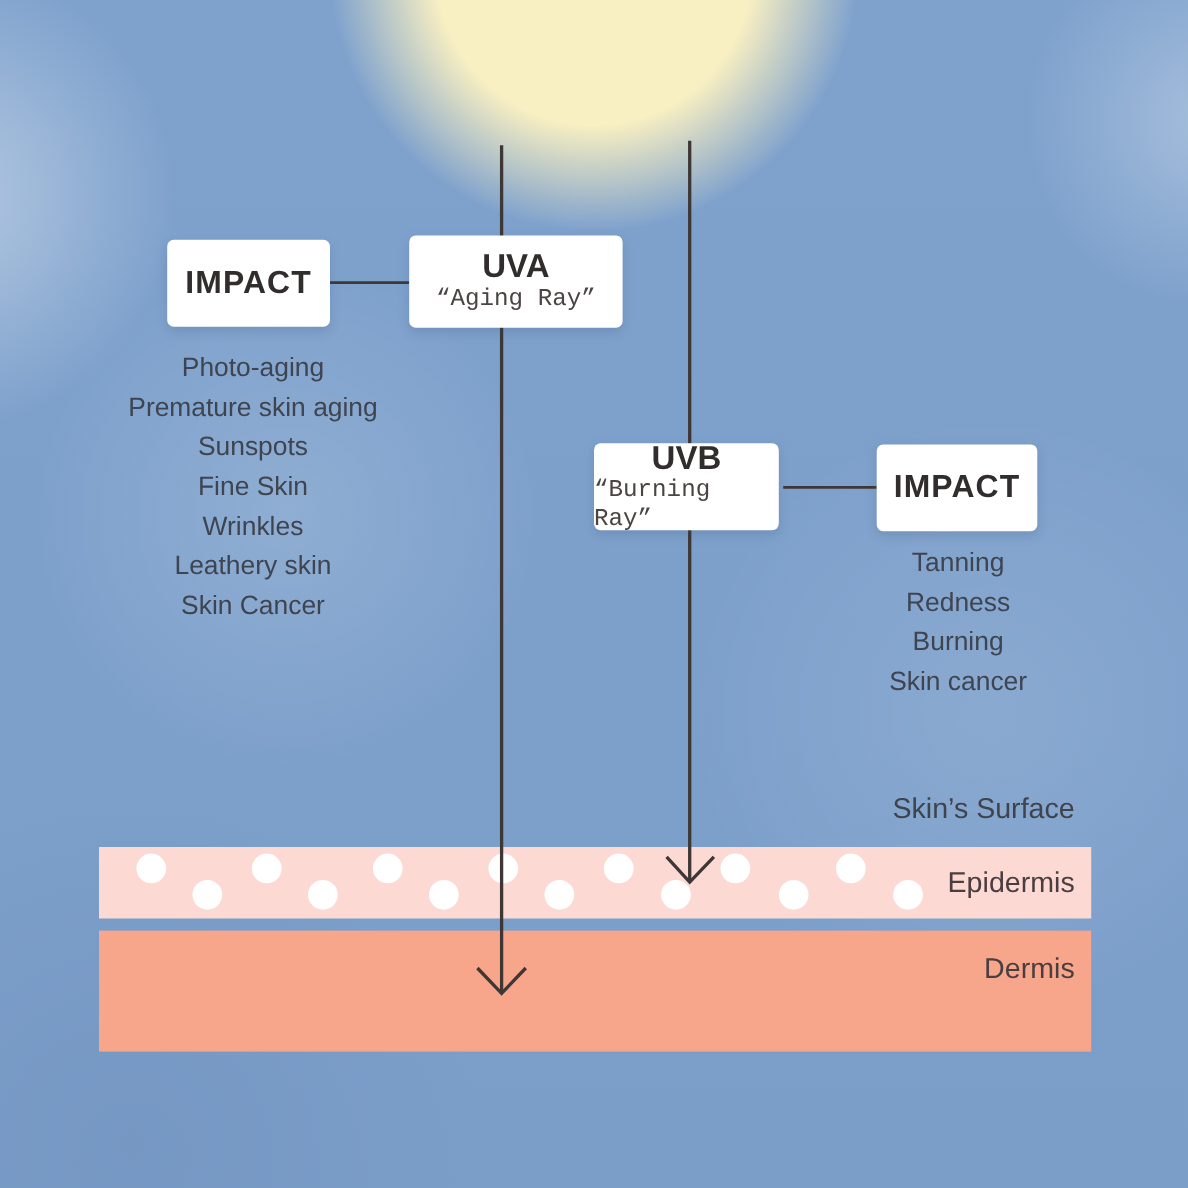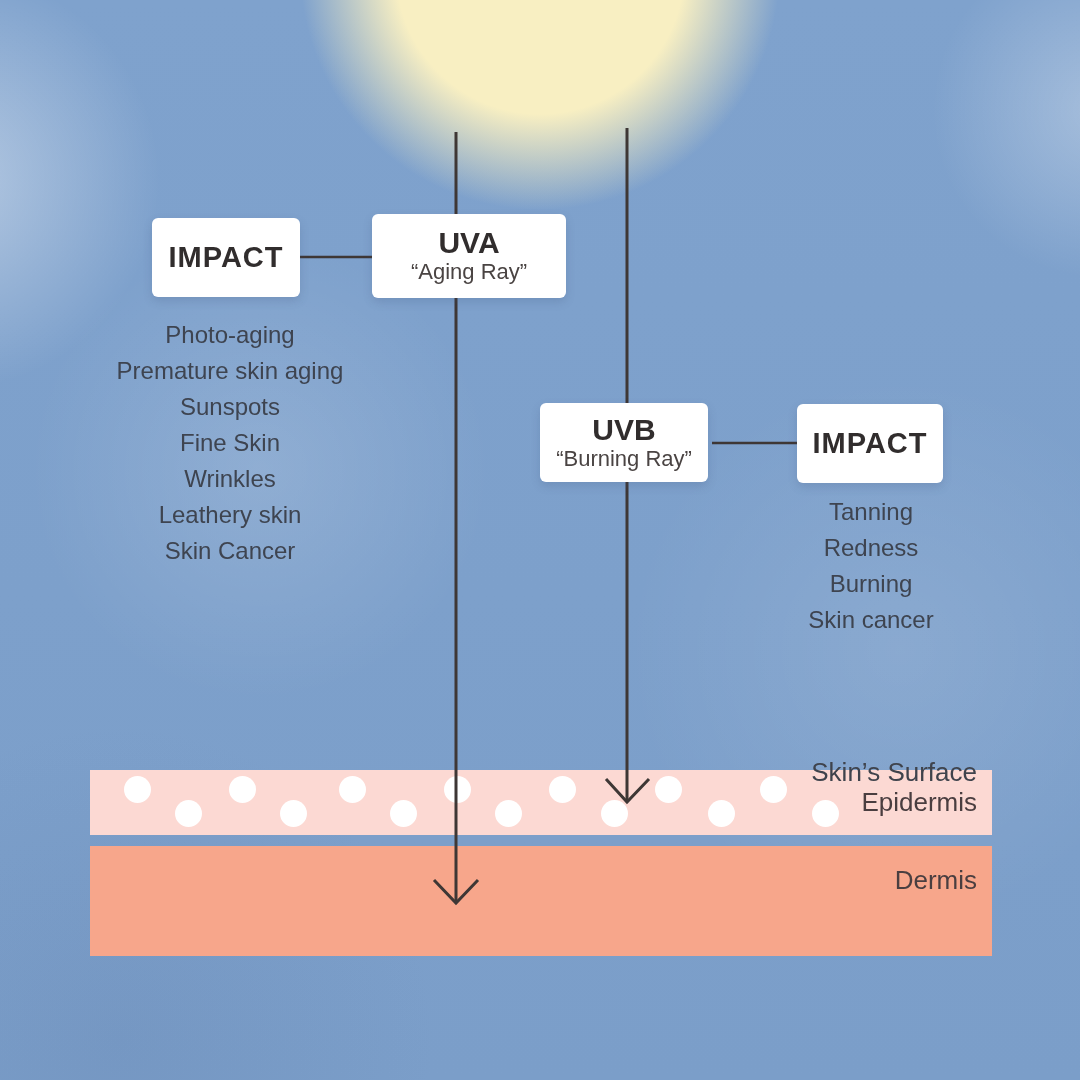--- a/index.html
+++ b/index.html
@@ -29,41 +29,41 @@
   .connector{stroke-width:2.5px;}
 
   .card{
     position:absolute; background:#ffffff; border-radius:6px;
     display:flex; flex-direction:column; align-items:center; justify-content:center;
     box-shadow:0 4px 10px rgba(60,80,120,.20);
     color:var(--text_dark);
   }
   .impact-text{font-size:29px; font-weight:700; letter-spacing:1px;}
   .ray-name{font-size:30px; font-weight:700; line-height:32px;}
-  .ray-nick{font-size:22px; font-weight:400; line-height:26px; color:#4a4443;}
+  .ray-nick{font-size:22px; font-weight:400; line-height:26px; color:#4a4443;font-family:Liberation Mono, monospace;}
 
   .impact-list{
     position:absolute; text-align:center;
     color:var(--text_body); font-size:24px; line-height:36px;
   }
   .uva-list{left:80px; top:317px; width:300px;}
   .uvb-list{left:771px; top:494px; width:200px;}
 
   .skin-bar{position:absolute; left:90px; width:902px;}
   .epidermis{top:770px; height:65px; background:var(--epidermis);}
   .dermis{top:846px; height:110px; background:var(--dermis);}
   .cell-dot{
     position:absolute; width:27px; height:27px; border-radius:50%;
     background:#ffffff;
   }
   .skin-label{
     position:absolute; right:103px; text-align:right;
     font-size:26px; line-height:30px; color:#42414a;
   }
-  .label-surface{top:757px; color:#3f434c;margin-left:11px;}
+  .label-surface{top:720px; color:#3f434c;margin-left:11px;}
   .label-epidermis{top:787px; color:#4a3e40;}
   .label-dermis{top:865px; color:#4a3e40;}
 </style>
 </head>
 <body>
 
 <div class="canvas">
 
   <div class="sun"></div>
 

